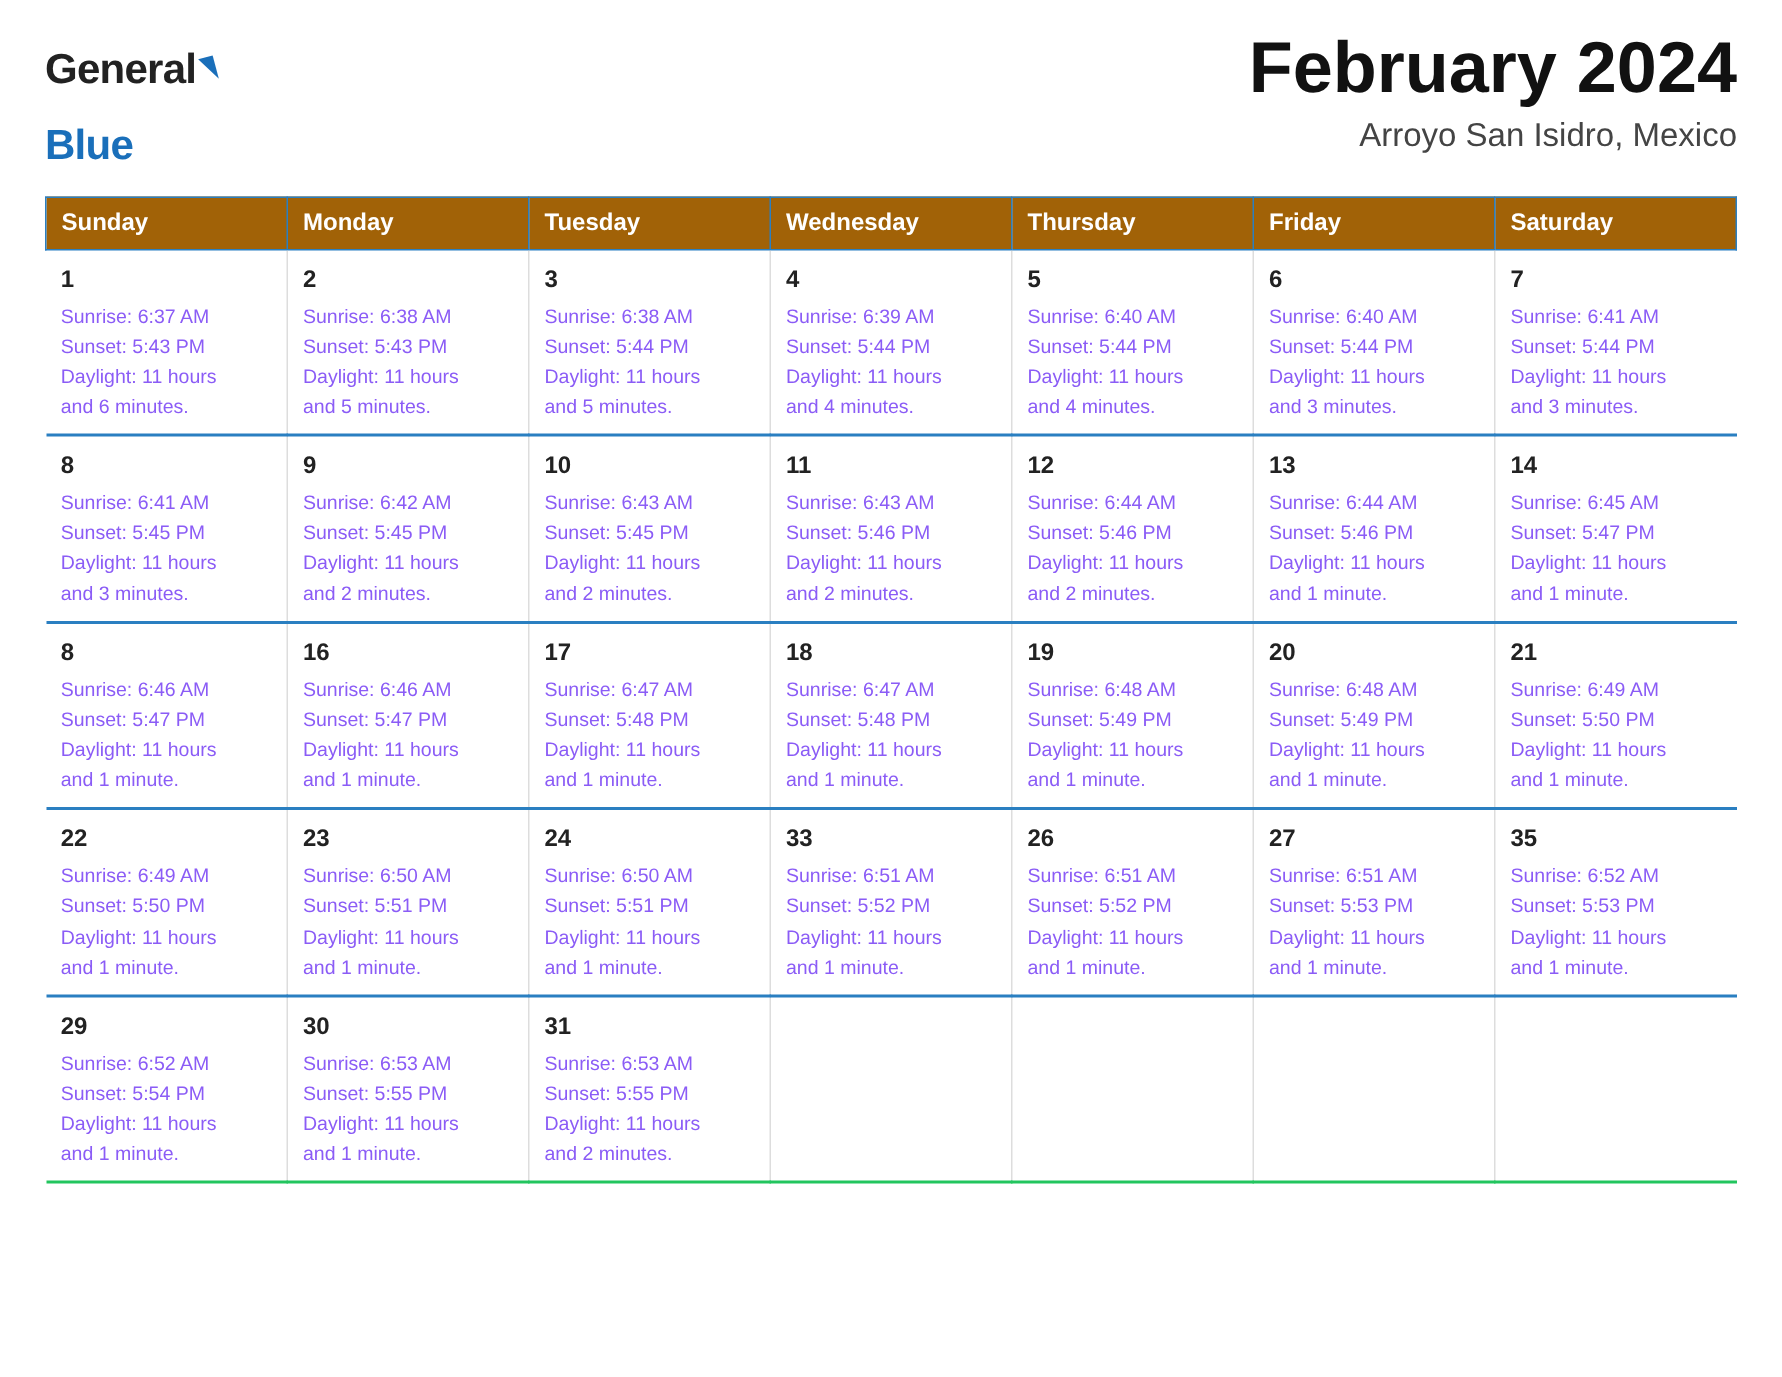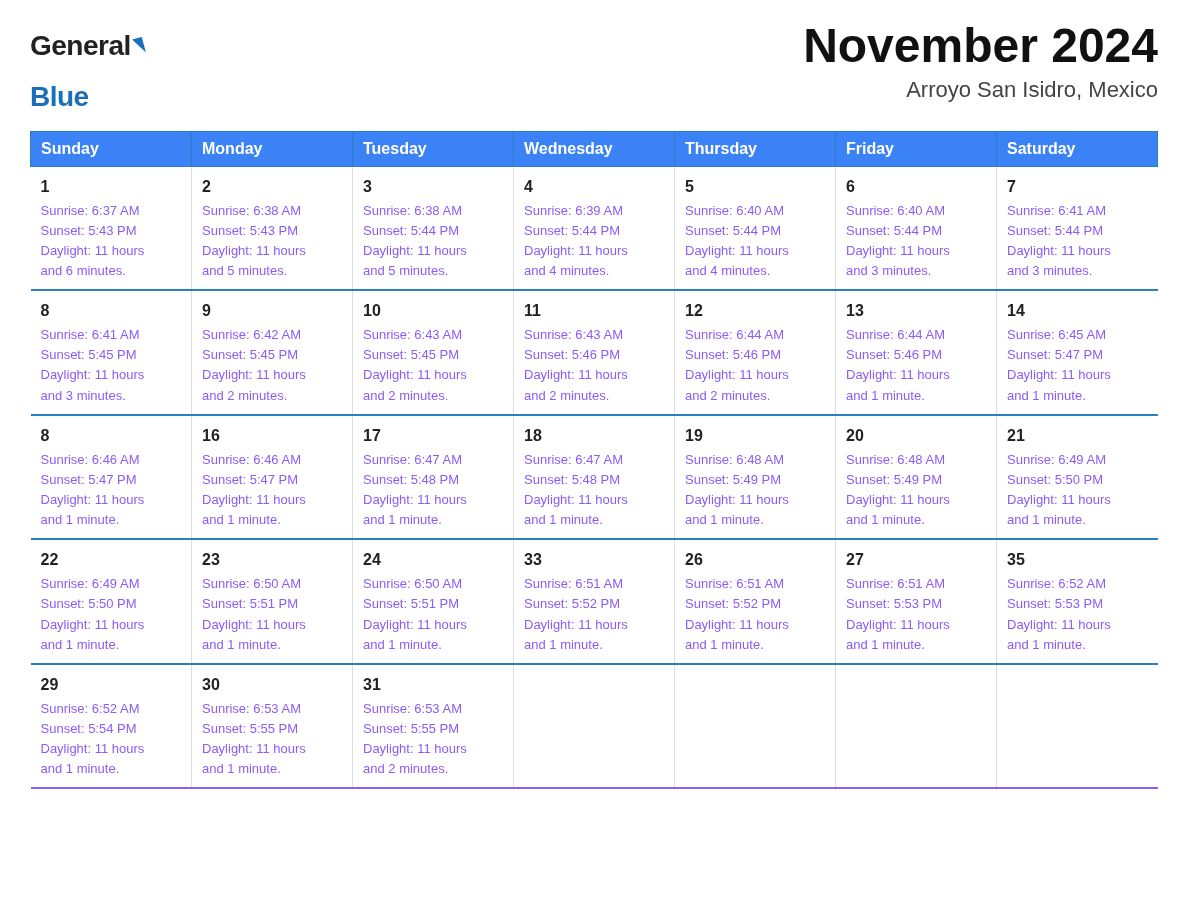--- a/index.html
+++ b/index.html
@@ -62,21 +62,21 @@
       font-size: 22px;
       color: #444;
       margin-top: 4px;
     }
     table {
       width: 100%;
       border-collapse: collapse;
       table-layout: fixed;
     }
     thead tr {
-      background-color: #3b82f6;
+      background-color: #a16207;
     }
     thead th {
       color: #fff;
       font-size: 16px;
       font-weight: bold;
       padding: 8px 10px;
       text-align: left;
       border: 1px solid #2a7fc1;
     }
     tbody tr {
@@ -98,36 +98,36 @@
       font-weight: bold;
       display: block;
       margin-bottom: 2px;
     }
     .day-info {
       font-size: 13px;
       color: #8b5cf6;
       line-height: 1.55;
     }
     tbody tr:last-child {
-      border-bottom: 2px solid #8b5cf6;
+      border-bottom: 2px solid #22c55e;
     }
   </style>
 </head>
 <body>
 
 <div class="header">
   <div class="logo">
     <div class="logo-row">
       <span class="logo-general">General</span>
       <span class="logo-triangle"></span>
     </div>
     <span class="logo-blue">Blue</span>
   </div>
   <div class="title-section">
-    <div class="month-title">November 2024</div>
+    <div class="month-title">February 2024</div>
     <div class="location-title">Arroyo San Isidro, Mexico</div>
   </div>
 </div>
 
 <table>
   <thead>
     <tr>
     <th>Sunday</th>
         <th>Monday</th>
         <th>Tuesday</th>

